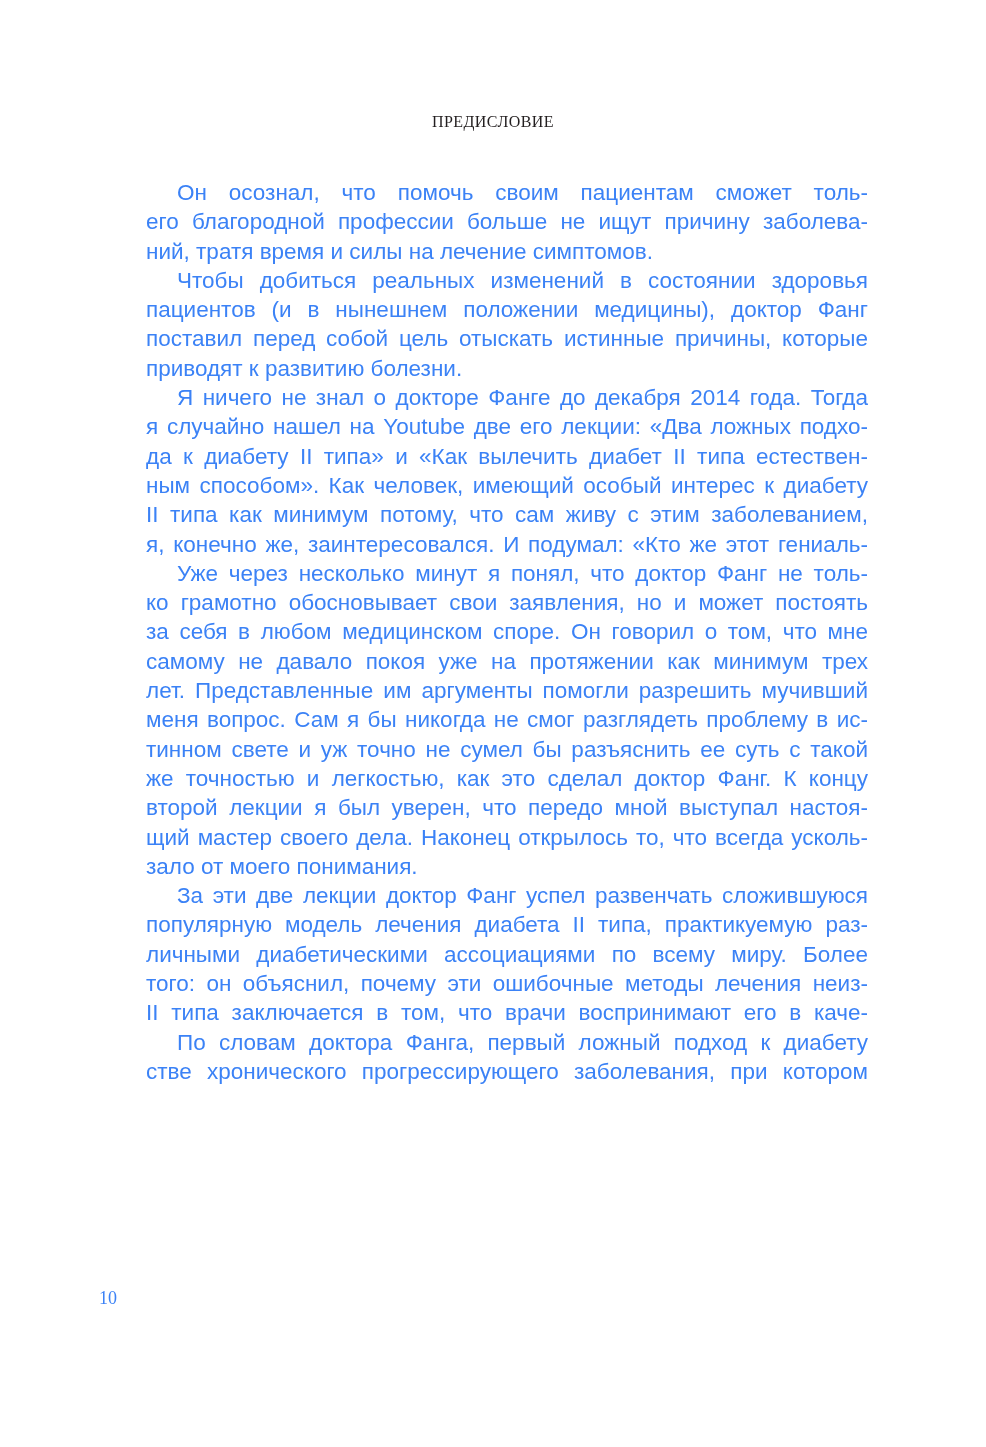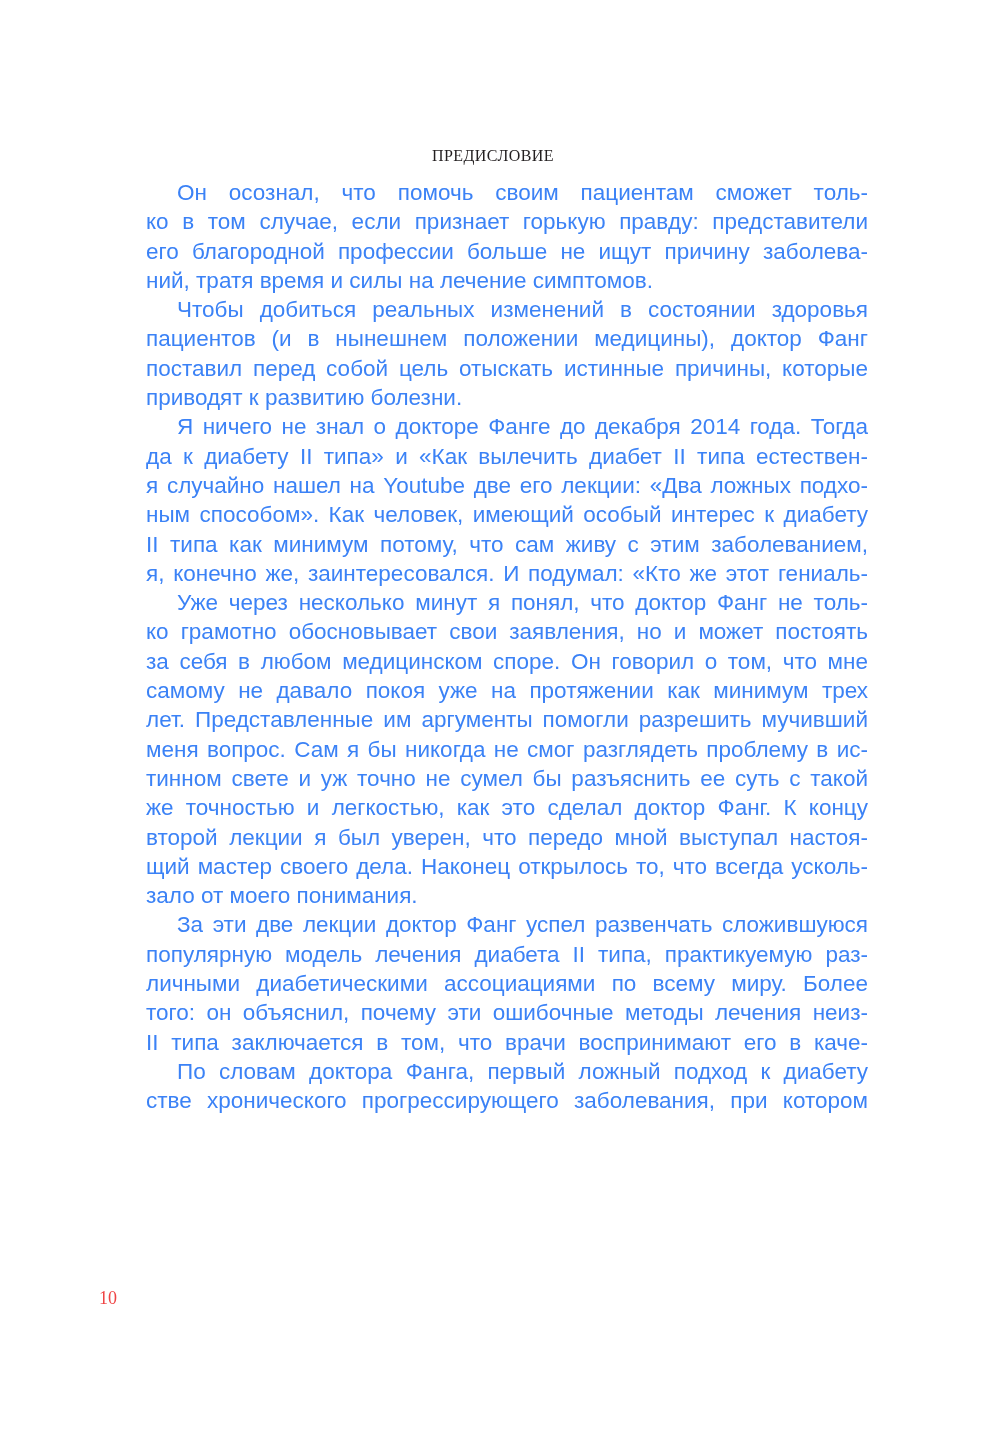--- a/index.html
+++ b/index.html
@@ -1,55 +1,54 @@
 <!DOCTYPE html>
 <html><head>
 <meta charset="utf-8">
 <style>
   html, body { margin: 0; padding: 0; background: #ffffff; }
   body { width: 986px; height: 1447px; position: relative; overflow: hidden; }
   .page { position: absolute; left: 0; top: 0; width: 986px; height: 1447px; background: #ffffff; color: #231f20; }
   .running-head {
     position: absolute; top: 113px; left: 0; width: 986px; text-align: center;
-    font-family: "Liberation Serif", serif; font-size: 16px; letter-spacing: 0.4px; color: #231f20; margin-top: 34px;
+    font-family: "Liberation Serif", serif; font-size: 16px; letter-spacing: 0.4px; color: #231f20;
   }
   .body-text { position: absolute; left: 146px; top: 178px; width: 722px; }
   .line {
     font-family: Liberation Sans, sans-serif; font-size: 22.5px; line-height: 29.3px; height: 29.3px;
     white-space: nowrap; text-align: justify; text-align-last: justify; color: #3b82f6;
   }
   .line.indent { padding-left: 31px; }
   .line.last { text-align-last: left; }
   .folio {
     position: absolute; left: 99px; top: 1288px;
-    font-family: "Liberation Serif", serif; font-size: 18px; color: #ef4444;
+    font-family: "Liberation Serif", serif; font-size: 18px; color: #3b82f6;
   }
 </style>
 </head>
 <body>
 
 <div class="page">
   <div class="running-head">ПРЕДИСЛОВИЕ</div>
   <div class="body-text" id="body-text">
       <div class="paragraph">
         <div class="line indent">Он осознал, что помочь своим пациентам сможет толь-</div>
-        <div class="line">ко в том случае, если признает горькую правду: представители</div>
         <div class="line">его благородной профессии больше не ищут причину заболева-</div>
         <div class="line last">ний, тратя время и силы на лечение симптомов.</div>
       </div>
       <div class="paragraph">
         <div class="line indent">Чтобы добиться реальных изменений в состоянии здоровья</div>
         <div class="line">пациентов (и в нынешнем положении медицины), доктор Фанг</div>
         <div class="line">поставил перед собой цель отыскать истинные причины, которые</div>
         <div class="line last">приводят к развитию болезни.</div>
       </div>
       <div class="paragraph">
         <div class="line indent">Я ничего не знал о докторе Фанге до декабря 2014 года. Тогда</div>
+        <div class="line">я случайно нашел на Youtube две его лекции: «Два ложных подхо-</div>
         <div class="line">да к диабету II типа» и «Как вылечить диабет II типа естествен-</div>
-        <div class="line">я случайно нашел на Youtube две его лекции: «Два ложных подхо-</div>
         <div class="line">ным способом». Как человек, имеющий особый интерес к диабету</div>
         <div class="line">II типа как минимум потому, что сам живу с этим заболеванием,</div>
         <div class="line">я, конечно же, заинтересовался. И подумал: «Кто же этот гениаль-</div>
       </div>
       <div class="paragraph">
         <div class="line indent">Уже через несколько минут я понял, что доктор Фанг не толь-</div>
         <div class="line">ко грамотно обосновывает свои заявления, но и может постоять</div>
         <div class="line">за себя в любом медицинском споре. Он говорил о том, что мне</div>
         <div class="line">самому не давало покоя уже на протяжении как минимум трех</div>
         <div class="line">лет. Представленные им аргументы помогли разрешить мучивший</div>

